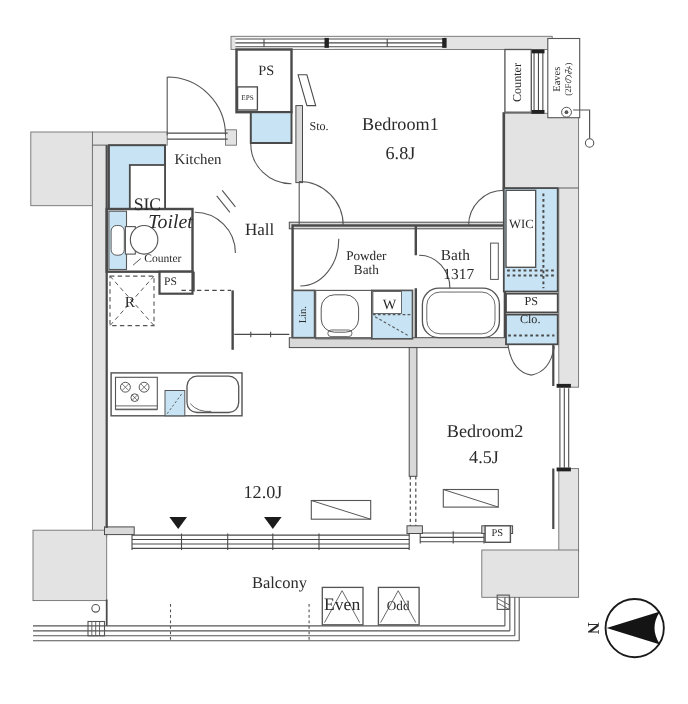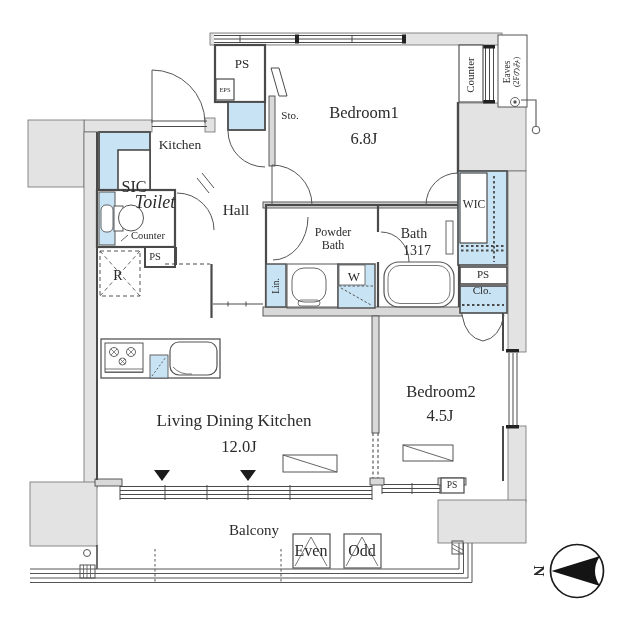--- a/index.html
+++ b/index.html
@@ -199,20 +199,19 @@
   <div class="lbl rot-ccw" style="left:512px;top:72px;font-size:9.5px;">
     <div>Eaves</div>
     <div style="font-size:8px;">(2Fのみ)</div>
   </div>
   <div class="lbl" style="left:474px;top:204px;font-size:11.5px;">WIC</div>
   <div class="lbl" style="left:483px;top:275px;font-size:11px;">PS</div>
   <div class="lbl" style="left:482px;top:291px;font-size:11px;">Clo.</div>
   <div class="lbl" style="left:441px;top:392px;font-size:16.5px;">Bedroom2</div>
   <div class="lbl" style="left:440px;top:416px;font-size:16.5px;">4.5J</div>
   <div class="lbl" style="left:452px;top:486px;font-size:9.5px;">PS</div>
-  <div class="lbl" style="left:234px;top:421px;font-size:17px;">Living Dining Kitchen</div>
   <div class="lbl" style="left:239px;top:447px;font-size:16.5px;">12.0J</div>
   <div class="lbl" style="left:254px;top:531px;font-size:15px;">Balcony</div>
   <div class="lbl" style="left:311px;top:551px;font-size:16px;">Even</div>
-  <div class="lbl" style="left:362px;top:551px;font-size:16px;">Odd</div>
+  <div class="lbl" style="left:362px;top:551px;font-size:12px;">Odd</div>
   <div class="lbl rot-cw bold" style="left:538px;top:571px;font-size:15px;">N</div>
 
 </div>
 
 </body></html>

